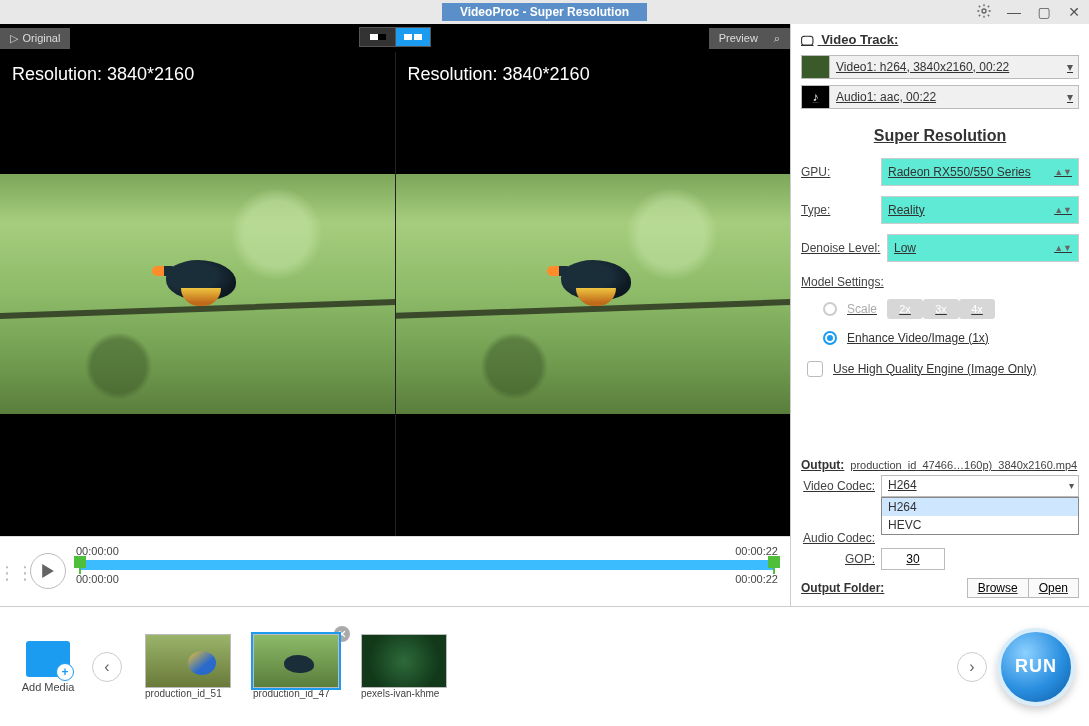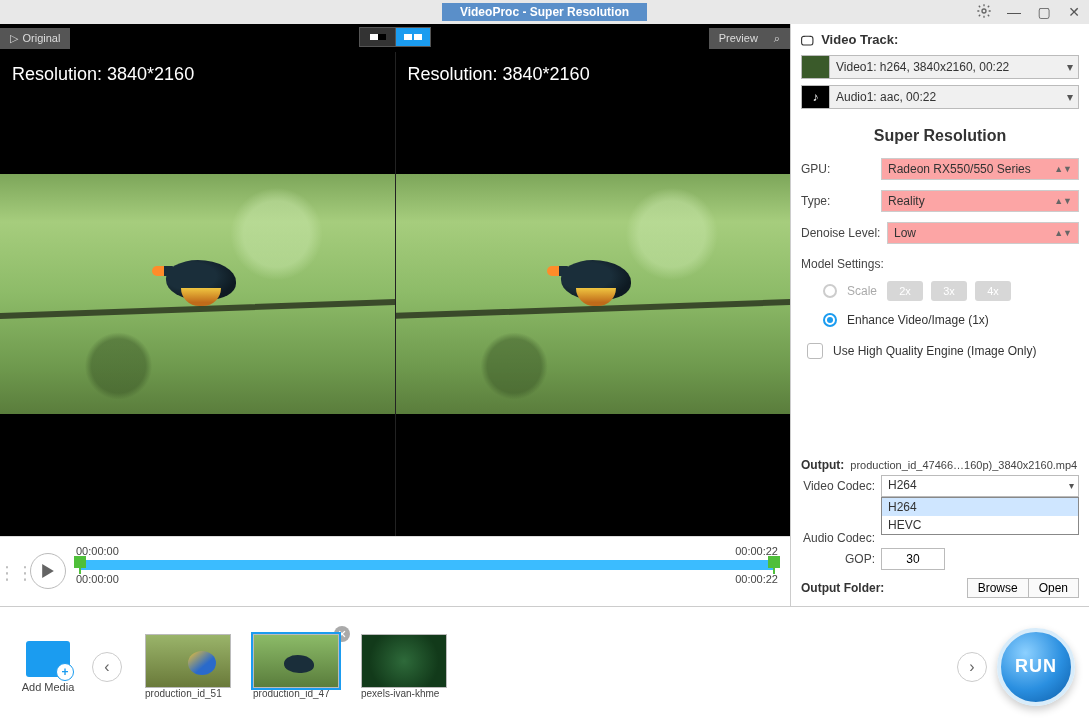--- a/index.html
+++ b/index.html
@@ -49,39 +49,39 @@
 .tl-body { flex:1; position:relative; }
 .tl-times-top { display:flex; justify-content:space-between; font-size:11px; color:#444; margin-bottom:3px; padding: 0 2px; }
 .tl-track { height:10px; background:#3bbcff; position:relative; margin:0 6px; }
 .tl-handle { position:absolute; top:-4px; width:12px; height:18px; }
 .tl-handle.left { left:-6px; }
 .tl-handle.right { right:-6px; }
 .tl-handle .flag { width:12px; height:12px; background:#4fbf3a; }
 .tl-handle .stem { width:2px; height:6px; background:#4fbf3a; margin-left:5px; }
 .tl-times-bot { display:flex; justify-content:space-between; font-size:11px; color:#444; margin-top:3px; padding: 0 2px; }
 
-.side-col { flex:1; background:#fff; border-left:1px solid #ccc; padding:8px 10px 8px 10px; font-size:12px; color:#333; display:flex; flex-direction:column; }
+.side-col { flex:1; background:#fff; border-left:1px solid #ccc; padding:8px 10px 8px 10px; font-size:12px; color:#333; display:flex; flex-direction:column;text-decoration:underline; }
 .sec-title { font-weight:bold; font-size:13px; }
 .sec-title .tv-icon { vertical-align:middle; margin-right:4px; }
 .track-row { display:flex; align-items:center; border:1px solid #bbb; margin-top:6px; background:#f0f0f0; height:24px; }
 .track-thumb { width:28px; height:22px; background:#3a5a2a; border-right:1px solid #bbb; }
 .track-thumb.audio { background:#000; display:flex; align-items:center; justify-content:center; color:#fff; }
 .track-label { flex:1; padding:0 6px; font-size:12px; }
 .track-caret { width:16px; text-align:center; color:#555; }
 
 .sr-title { text-align:center; font-weight:bold; font-size:16px; margin:18px 0 8px; }
 .form-row { display:flex; align-items:center; margin:5px 0; }
 .form-row label { width:80px; color:#444; }
-.select-like { flex:1; border:1px solid #ccc; background:#fca5a5; height:22px; display:flex; align-items:center; padding:0 6px; justify-content:space-between; }
+.select-like { flex:1; border:1px solid #ccc; background:#5eead4; height:28px; display:flex; align-items:center; padding:0 6px; justify-content:space-between; }
 .mini-lbl { color:#444; margin:8px 0 4px; }
 .radio-row { display:flex; align-items:center; gap:10px; margin:6px 0 6px 22px; }
 .radio { width:14px; height:14px; border-radius:50%; border:2px solid #1b9cf0; display:inline-block; position:relative; }
 .radio.checked::after { content:""; position:absolute; inset:2px; background:#1b9cf0; border-radius:50%; }
 .radio.disabled { border-color:#ccc; }
-.scale-btns { display:flex; gap:8px; }
+.scale-btns { display:flex; gap:0; }
 .scale-btn { width:36px; height:20px; background:#d7d7d7; color:#fff; font-size:11px; border-radius:3px; display:flex; align-items:center; justify-content:center; }
 .chk-row { display:flex; align-items:center; gap:10px; margin:10px 0 4px 6px; }
 .chk { width:16px; height:16px; border:1px solid #bbb; border-radius:3px; }
 
 .output-section { margin-top:auto; }
 .out-row { display:flex; align-items:center; margin:3px 0; gap:6px; }
 .out-row .olab { width:74px; text-align:right; color:#444; }
 .dd { flex:1; border:1px solid #bbb; height:22px; position:relative; }
 .dd .sel { padding:2px 6px; font-size:12px; }
 .dd .caret { position:absolute; right:4px; top:4px; font-size:10px; color:#555; }

